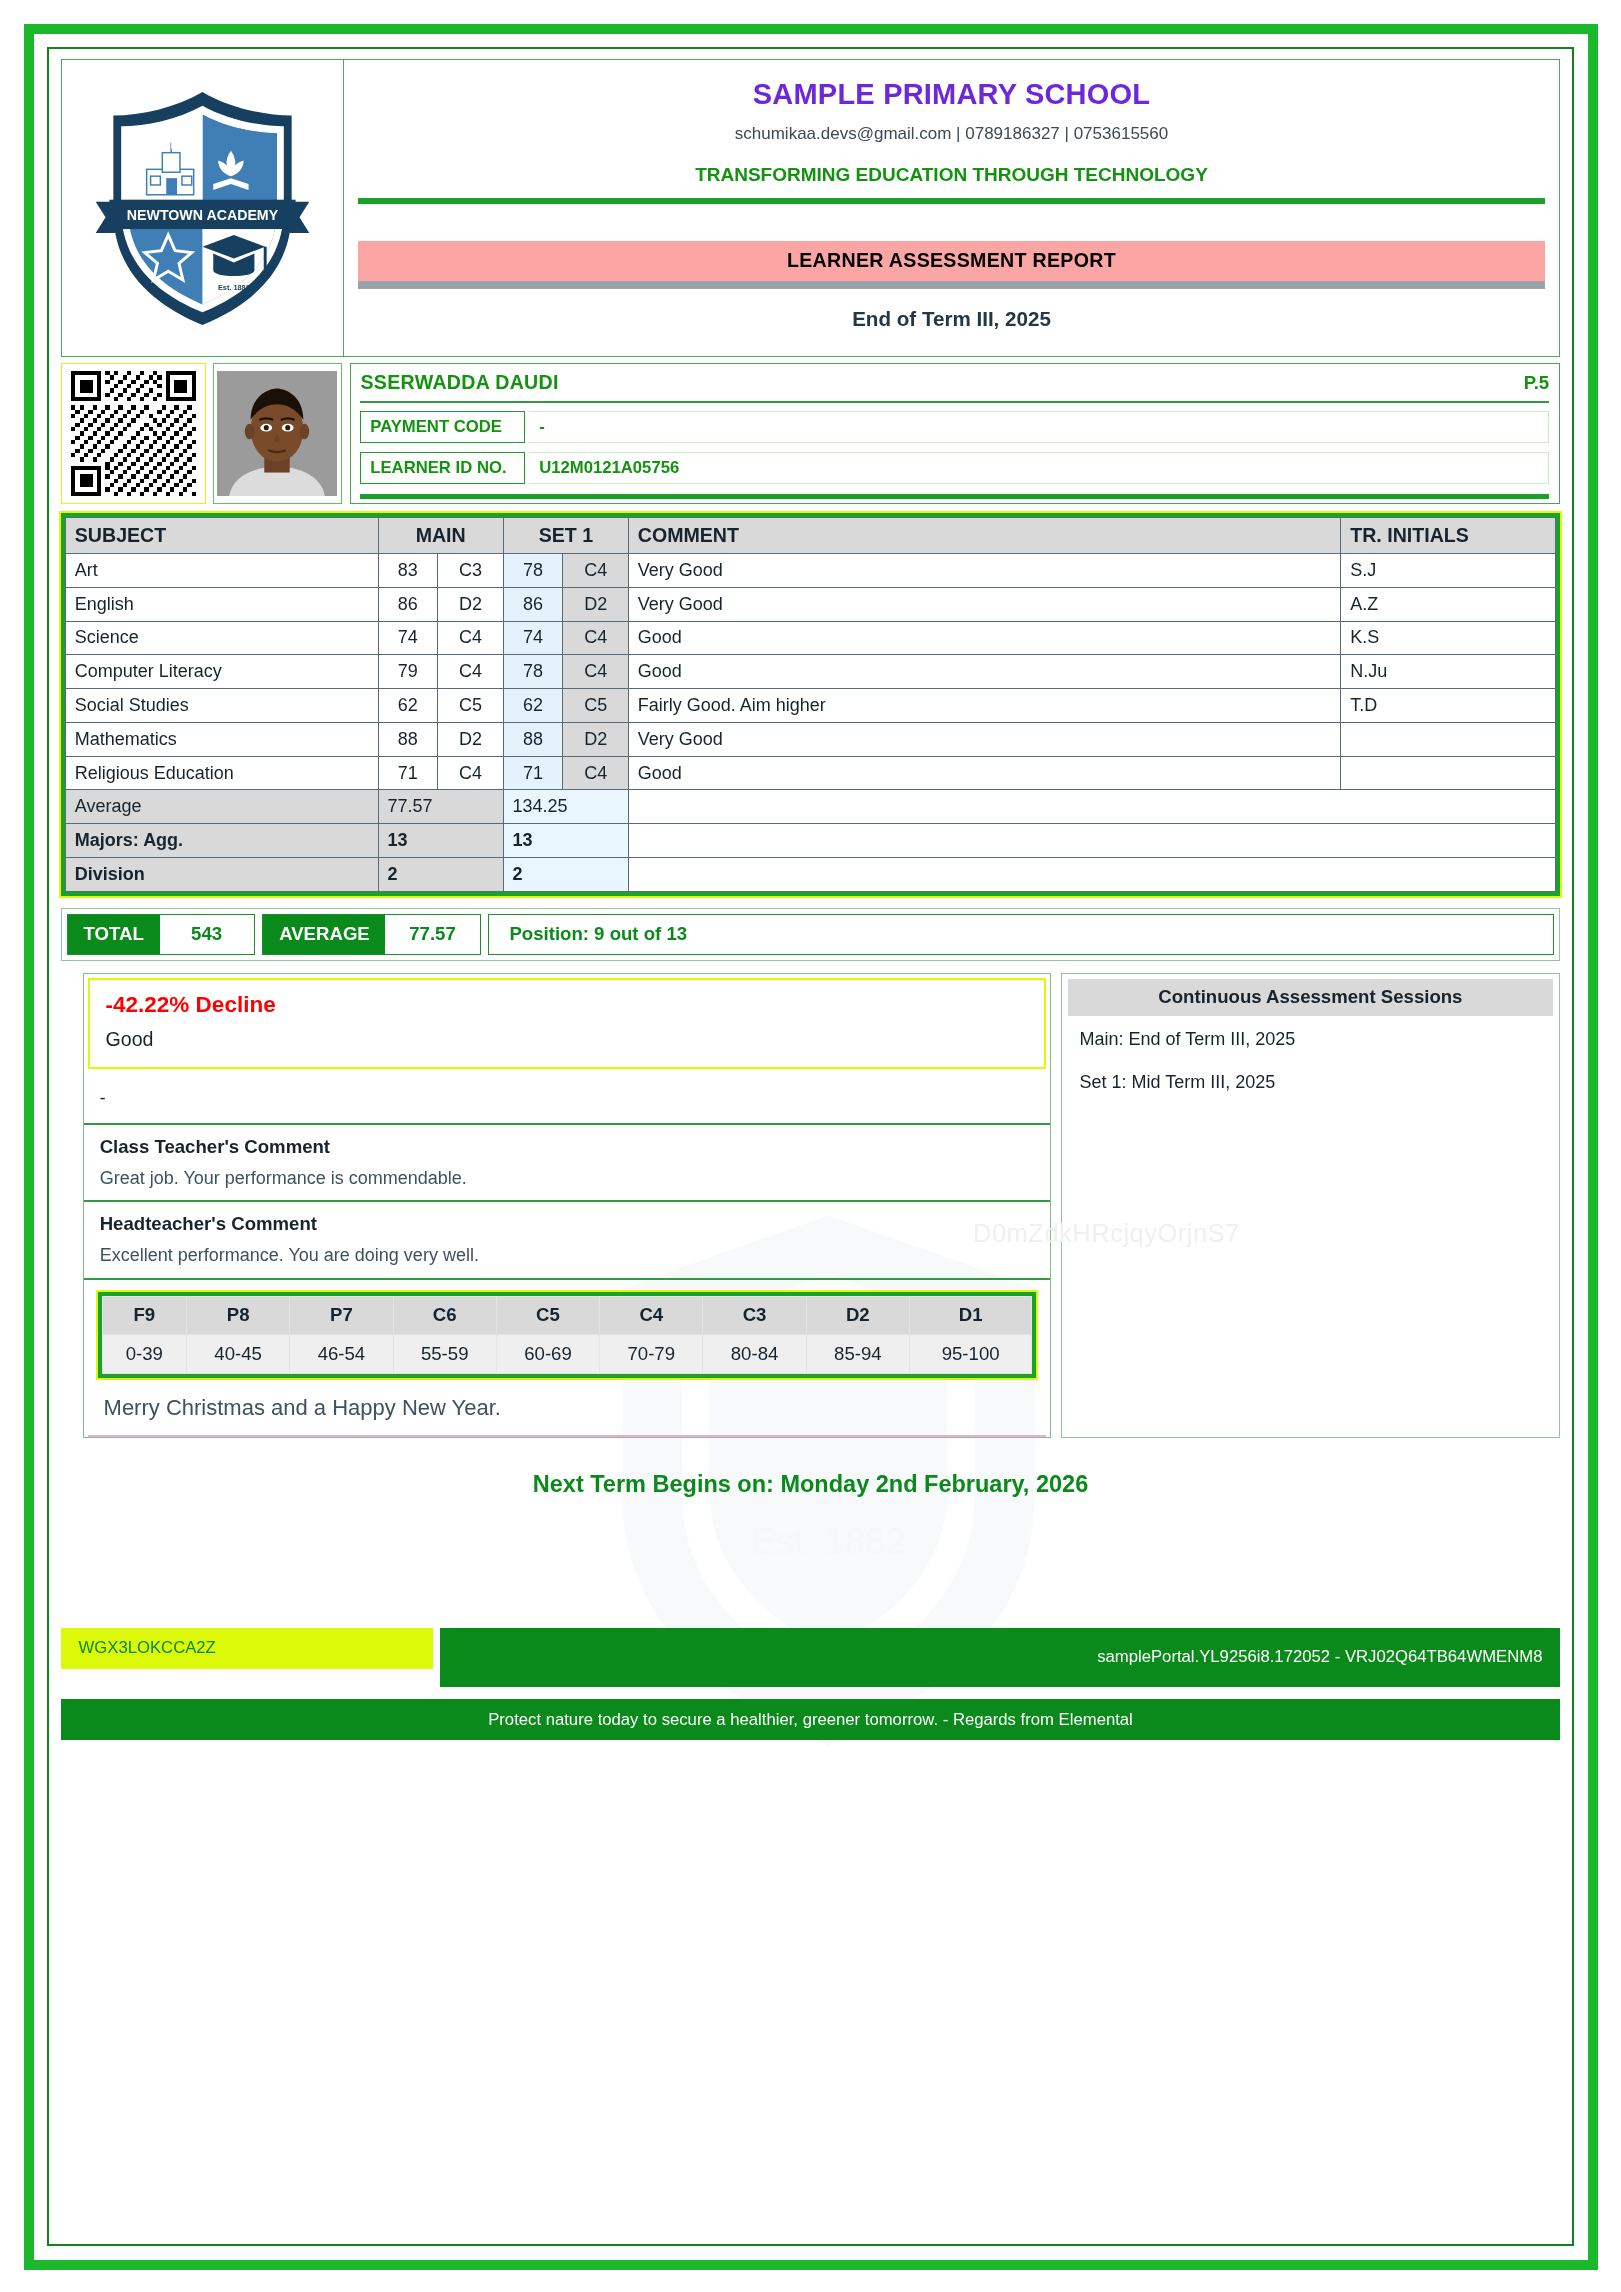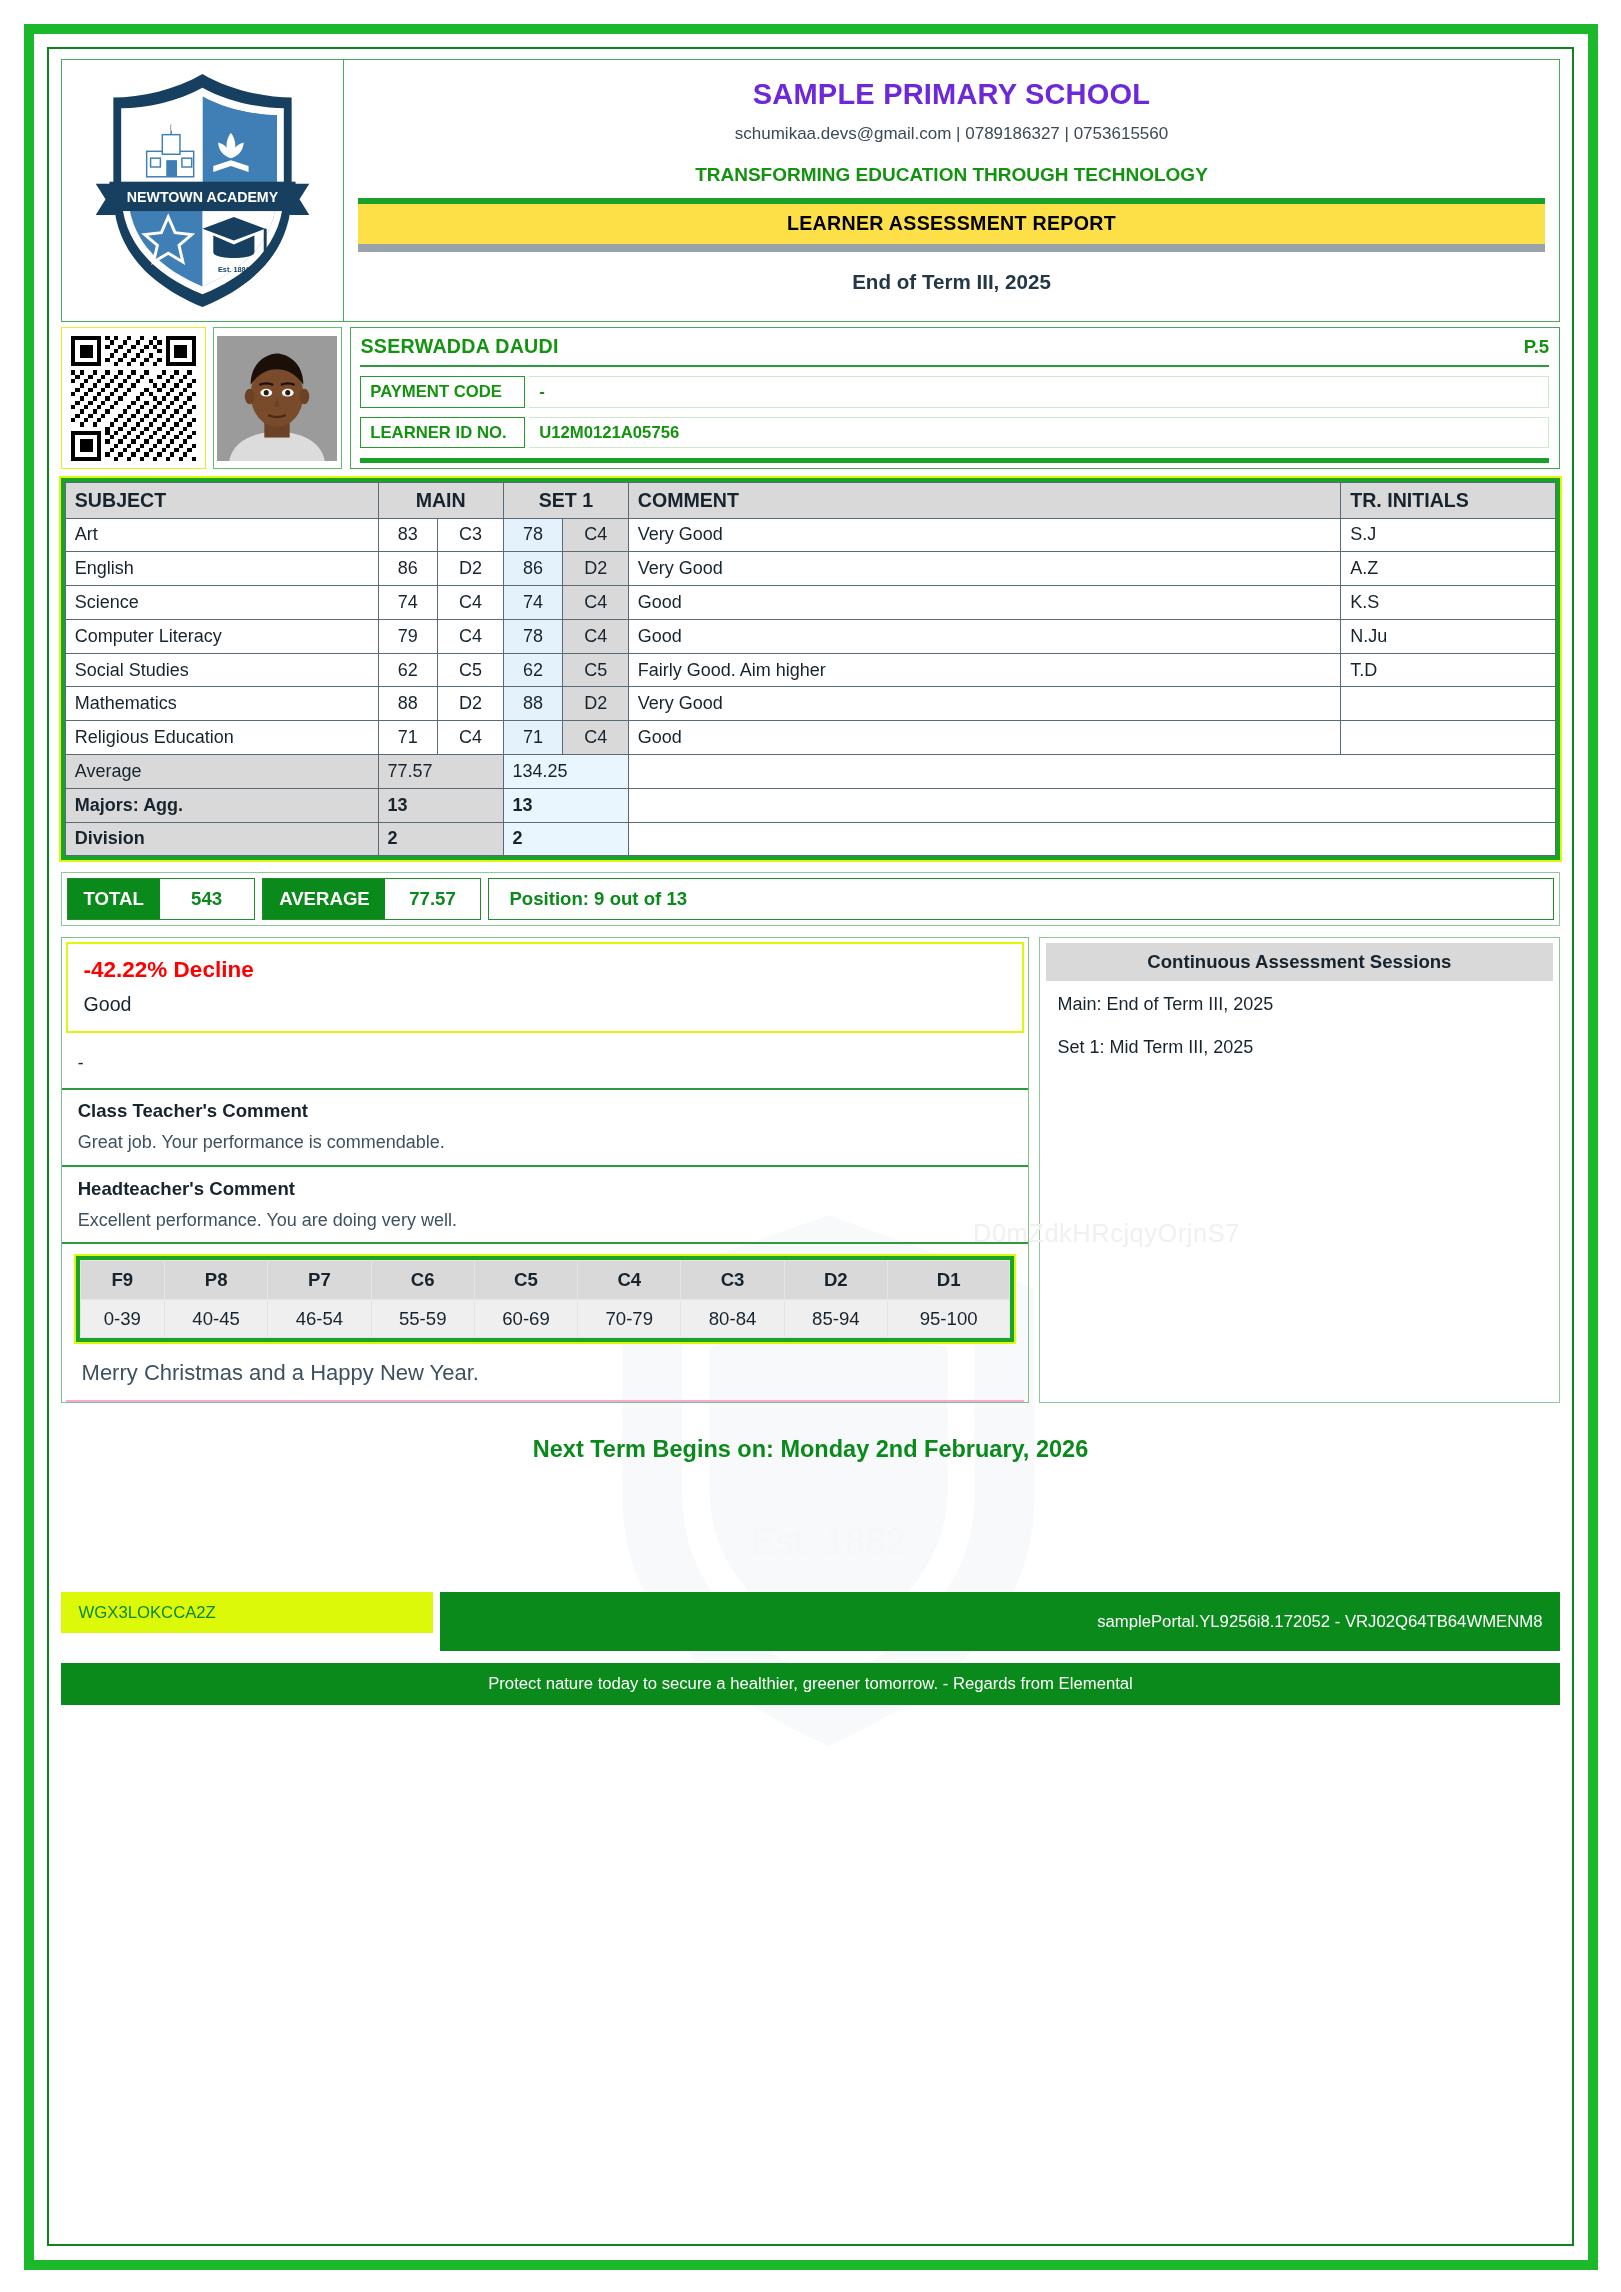--- a/index.html
+++ b/index.html
@@ -84,27 +84,28 @@
     margin-bottom: 19.6px;
   }
   .motto {
     font-size: 19px;
     font-weight: bold;
     color: #13930f;
     margin-bottom: 11.8px;
   }
   .green-rule { height: 5.9px; background: #18a028; }
   .report-banner {
-    background: #fde047;
+    background: #fca5a5;
     color: #000000;
     font-size: 19.6px;
     font-weight: bold;
     text-align: center;
     padding: 8.8px 0;
     letter-spacing: 0.3px;
+    margin-top: 37px;
   }
   .gray-rule { height: 7.8px; background: #9aa3ab; }
   .term-line {
     font-size: 20.6px;
     font-weight: bold;
     color: #243746;
     padding: 17.6px 0 11.8px 0;
   }
 
   
@@ -266,20 +267,21 @@
     display: flex;
     margin-top: 11.8px;
     align-items: stretch;
   }
   .comments-left {
     width: 968px;
     border: 1px solid #7fc08b;
     box-sizing: border-box;
     padding: 0;
     margin-right: 9.8px;
+    margin-left: 22px;
   }
   .trend-box {
     border: 2px solid #ddf90a;
     margin: 3.9px;
     padding: 12.7px 15.7px 15.7px 15.7px;
   }
   .trend-pct {
     font-size: 22.5px; font-weight: bold; color: #ff0000;
     margin-bottom: 9.8px;
   }

